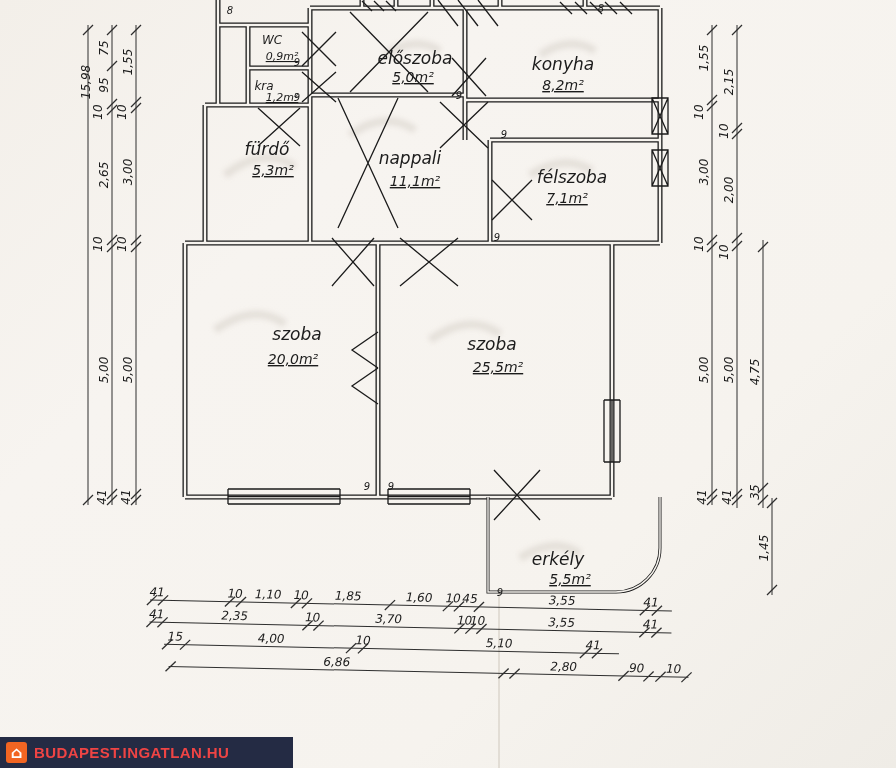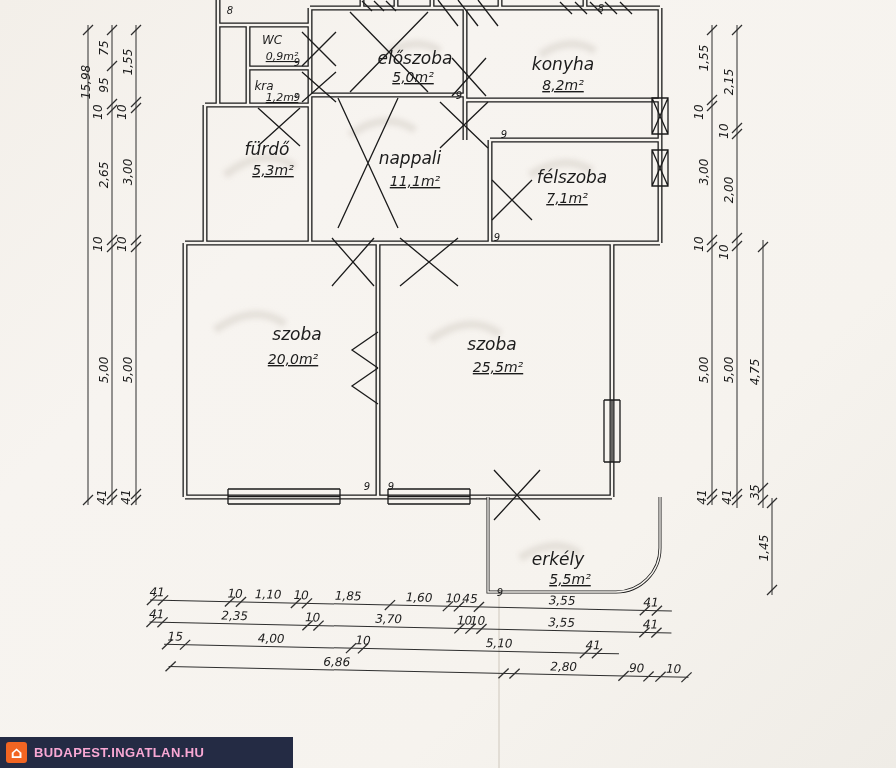--- a/index.html
+++ b/index.html
@@ -19,22 +19,22 @@
   .thin-inner{stroke:#f6f3ee;stroke-width:1.4;fill:none;}
   .door{stroke:#1b1b1b;stroke-width:1.3;fill:none;}
   .dline{stroke:#2e2e2e;stroke-width:1;fill:none;}
   .tick{stroke:#2e2e2e;stroke-width:1.3;}
   .smudge{stroke:#d6d0c7;stroke-width:8;fill:none;opacity:.5;}
   .crease{stroke:#e2ddd5;stroke-width:2;}
   #wm{position:absolute;left:0;top:737px;width:293px;height:31px;background:#242b44;
       display:flex;align-items:center;gap:7px;padding-left:6px;box-sizing:border-box;}
   #wm .wm-icon{width:21px;height:21px;background:#f26522;border-radius:3px;color:#fff;
       font-size:16px;line-height:21px;text-align:center;font-weight:bold;}
-  #wm .wm-text{color:#f9a8d4;font-family:"Liberation Sans",sans-serif;font-weight:bold;
-      font-size:13px;letter-spacing:.4px;}
+  #wm .wm-text{color:#ef4444;font-family:"Liberation Sans",sans-serif;font-weight:bold;
+      font-size:15px;letter-spacing:.4px;}
 </style>
 </head>
 <body>
 
 <div id="page">
 <svg width="896" height="768" viewBox="0 0 896 768">
   <defs>
     <filter id="bl">
           <feGaussianBlur stdDeviation="2.5"></feGaussianBlur>
         </filter>

